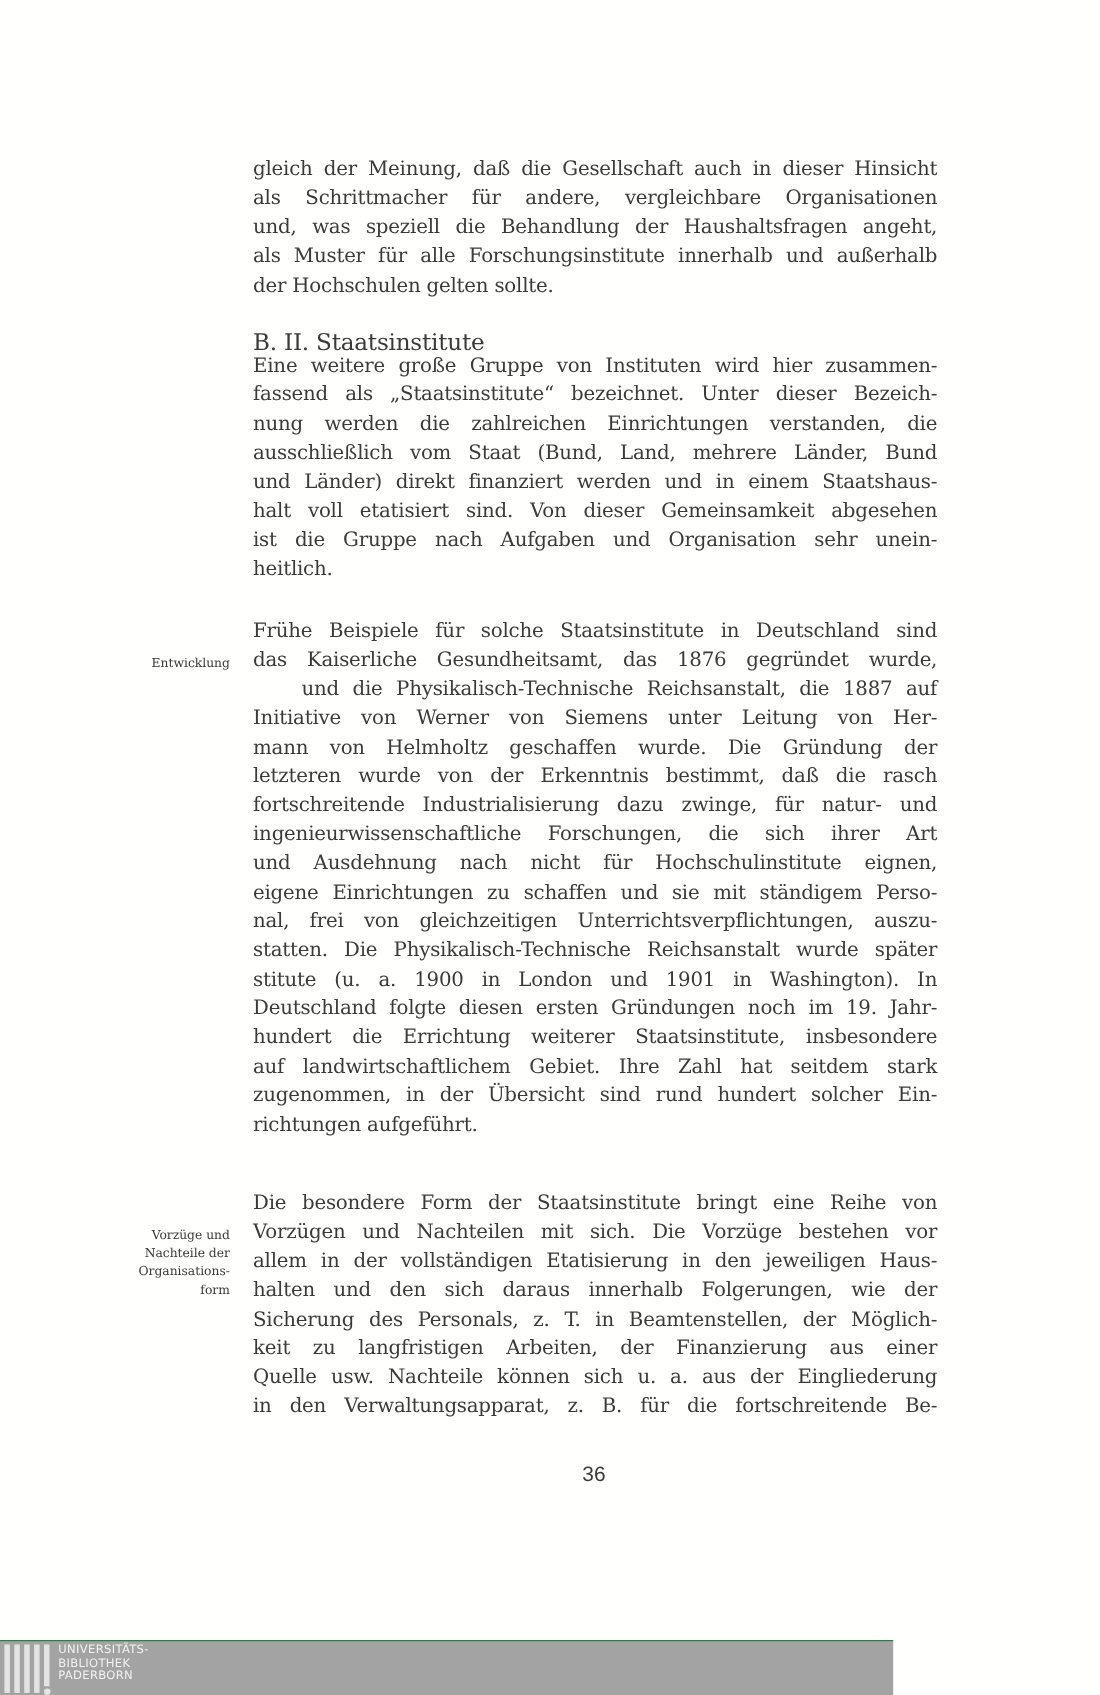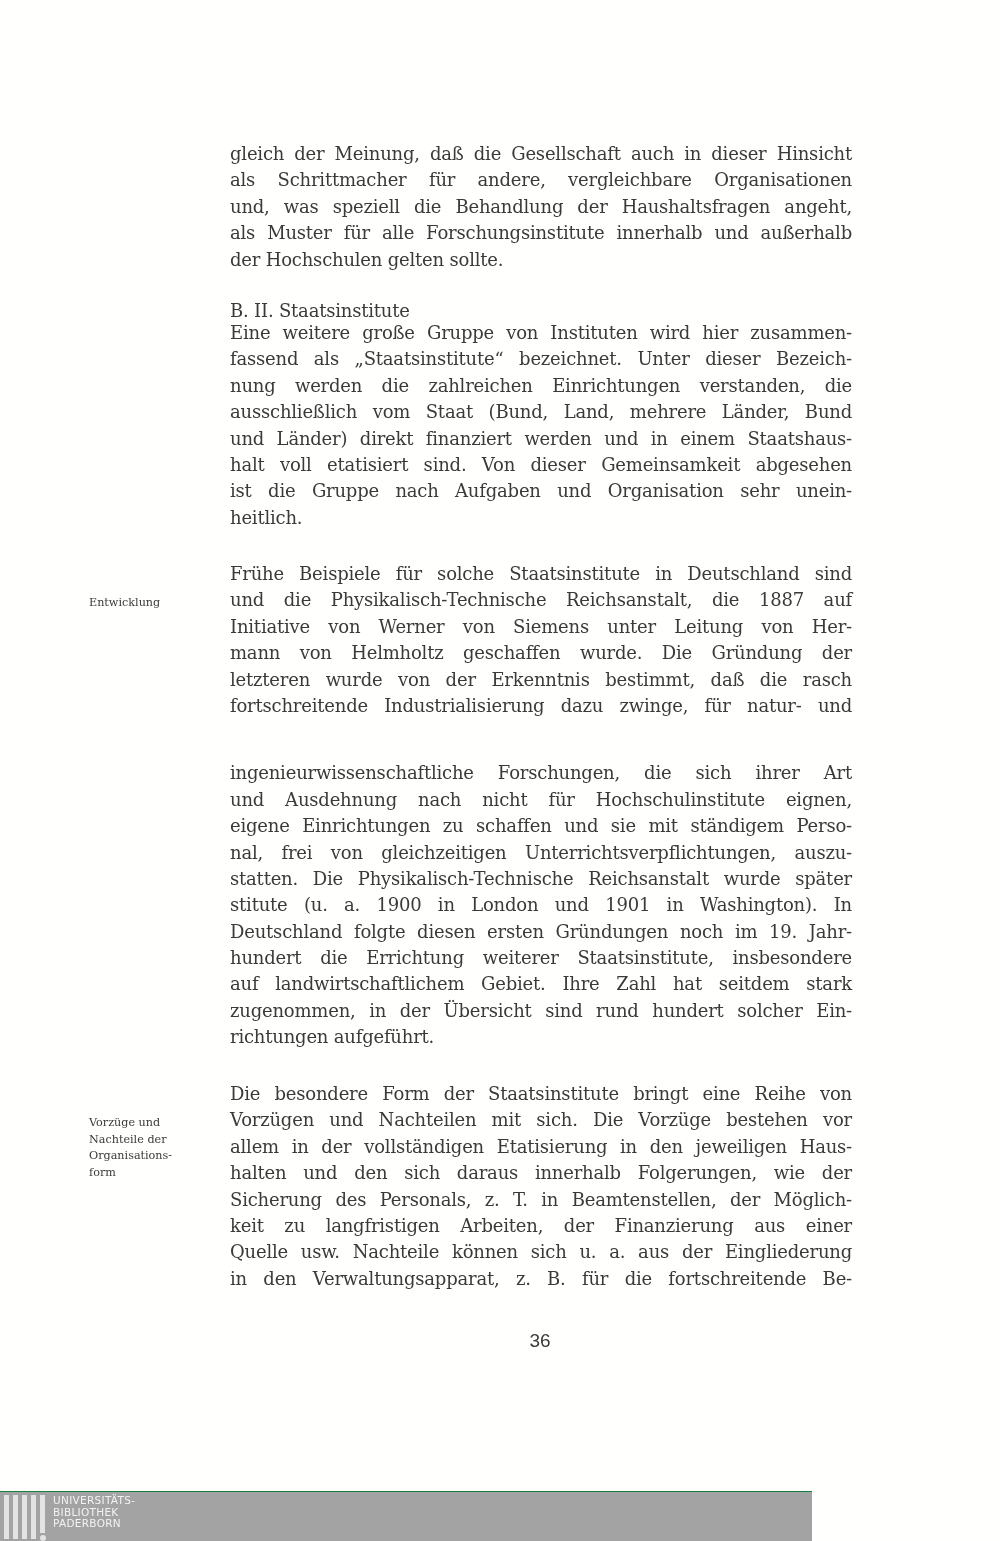--- a/index.html
+++ b/index.html
@@ -38,34 +38,34 @@
       text-align-last: justify;
       word-spacing: 0px;
     }
     .line.last {
       text-align-last: left;
     }
     .heading {
       position: absolute;
       left: 230px;
       top: 298px;
-      font-size: 18px;
+      font-size: 21px;
       line-height: 26px;
       letter-spacing: -0.2px;
     }
     .margin-note {
       position: absolute;
       left: 89px;
       width: 120px;
       font-size: 11.2px;
       line-height: 16.5px;
       color: #3a3a38;
       font-family: "DejaVu Serif", serif;
     }
-    .margin-note span { display:block; white-space: nowrap; }
+    .margin-note span { display:block; white-space: nowrap; text-align: right; }
     .page-number {
       position: absolute;
       left: 0;
       width: 1080px;
       top: 1330px;
       text-align: center;
       font-family: "Liberation Sans", sans-serif;
       font-size: 19px;
       color: #3a3a38;
     }
@@ -140,26 +140,27 @@
     <span class="line" style="white-space: normal;">nung werden die zahlreichen Einrichtungen verstanden, die</span>
     <span class="line" style="white-space: normal;">ausschließlich vom Staat (Bund, Land, mehrere Länder, Bund</span>
     <span class="line" style="white-space: normal;">und Länder) direkt finanziert werden und in einem Staatshaus-</span>
     <span class="line" style="white-space: normal;">halt voll etatisiert sind. Von dieser Gemeinsamkeit abgesehen</span>
     <span class="line" style="white-space: normal;">ist die Gruppe nach Aufgaben und Organisation sehr unein-</span>
     <span class="line last">heitlich.</span>
   </div>
 
   <div class="column" style="top:561px;">
     <span class="line" style="white-space: normal;">Frühe Beispiele für solche Staatsinstitute in Deutschland sind</span>
-    <span class="line" style="white-space: normal;">und die Physikalisch-Technische Reichsanstalt, die 1887 auf</span>
+    <span class="line" style="white-space: normal;">das Kaiserliche Gesundheitsamt, das 1876 gegründet wurde,</span>
+    <span class="line" style="white-space: normal; margin-left: 44px;">und die Physikalisch-Technische Reichsanstalt, die 1887 auf</span>
     <span class="line" style="white-space: normal;">Initiative von Werner von Siemens unter Leitung von Her-</span>
     <span class="line" style="white-space: normal;">mann von Helmholtz geschaffen wurde. Die Gründung der</span>
     <span class="line" style="white-space: normal;">letzteren wurde von der Erkenntnis bestimmt, daß die rasch</span>
     <span class="line" style="white-space: normal;">fortschreitende Industrialisierung dazu zwinge, für natur- und</span>
-    <span class="line" style="white-space: normal; margin-top: 41px;">ingenieurwissenschaftliche Forschungen, die sich ihrer Art</span>
+    <span class="line" style="white-space: normal;">ingenieurwissenschaftliche Forschungen, die sich ihrer Art</span>
     <span class="line" style="white-space: normal;">und Ausdehnung nach nicht für Hochschulinstitute eignen,</span>
     <span class="line" style="white-space: normal;">eigene Einrichtungen zu schaffen und sie mit ständigem Perso-</span>
     <span class="line" style="white-space: normal;">nal, frei von gleichzeitigen Unterrichtsverpflichtungen, auszu-</span>
     <span class="line" style="white-space: normal;">statten. Die Physikalisch-Technische Reichsanstalt wurde später</span>
     <span class="line" style="white-space: normal;">stitute (u. a. 1900 in London und 1901 in Washington). In</span>
     <span class="line" style="white-space: normal;">Deutschland folgte diesen ersten Gründungen noch im 19. Jahr-</span>
     <span class="line" style="white-space: normal;">hundert die Errichtung weiterer Staatsinstitute, insbesondere</span>
     <span class="line" style="white-space: normal;">auf landwirtschaftlichem Gebiet. Ihre Zahl hat seitdem stark</span>
     <span class="line" style="white-space: normal;">zugenommen, in der Übersicht sind rund hundert solcher Ein-</span>
     <span class="line last">richtungen aufgeführt.</span>

